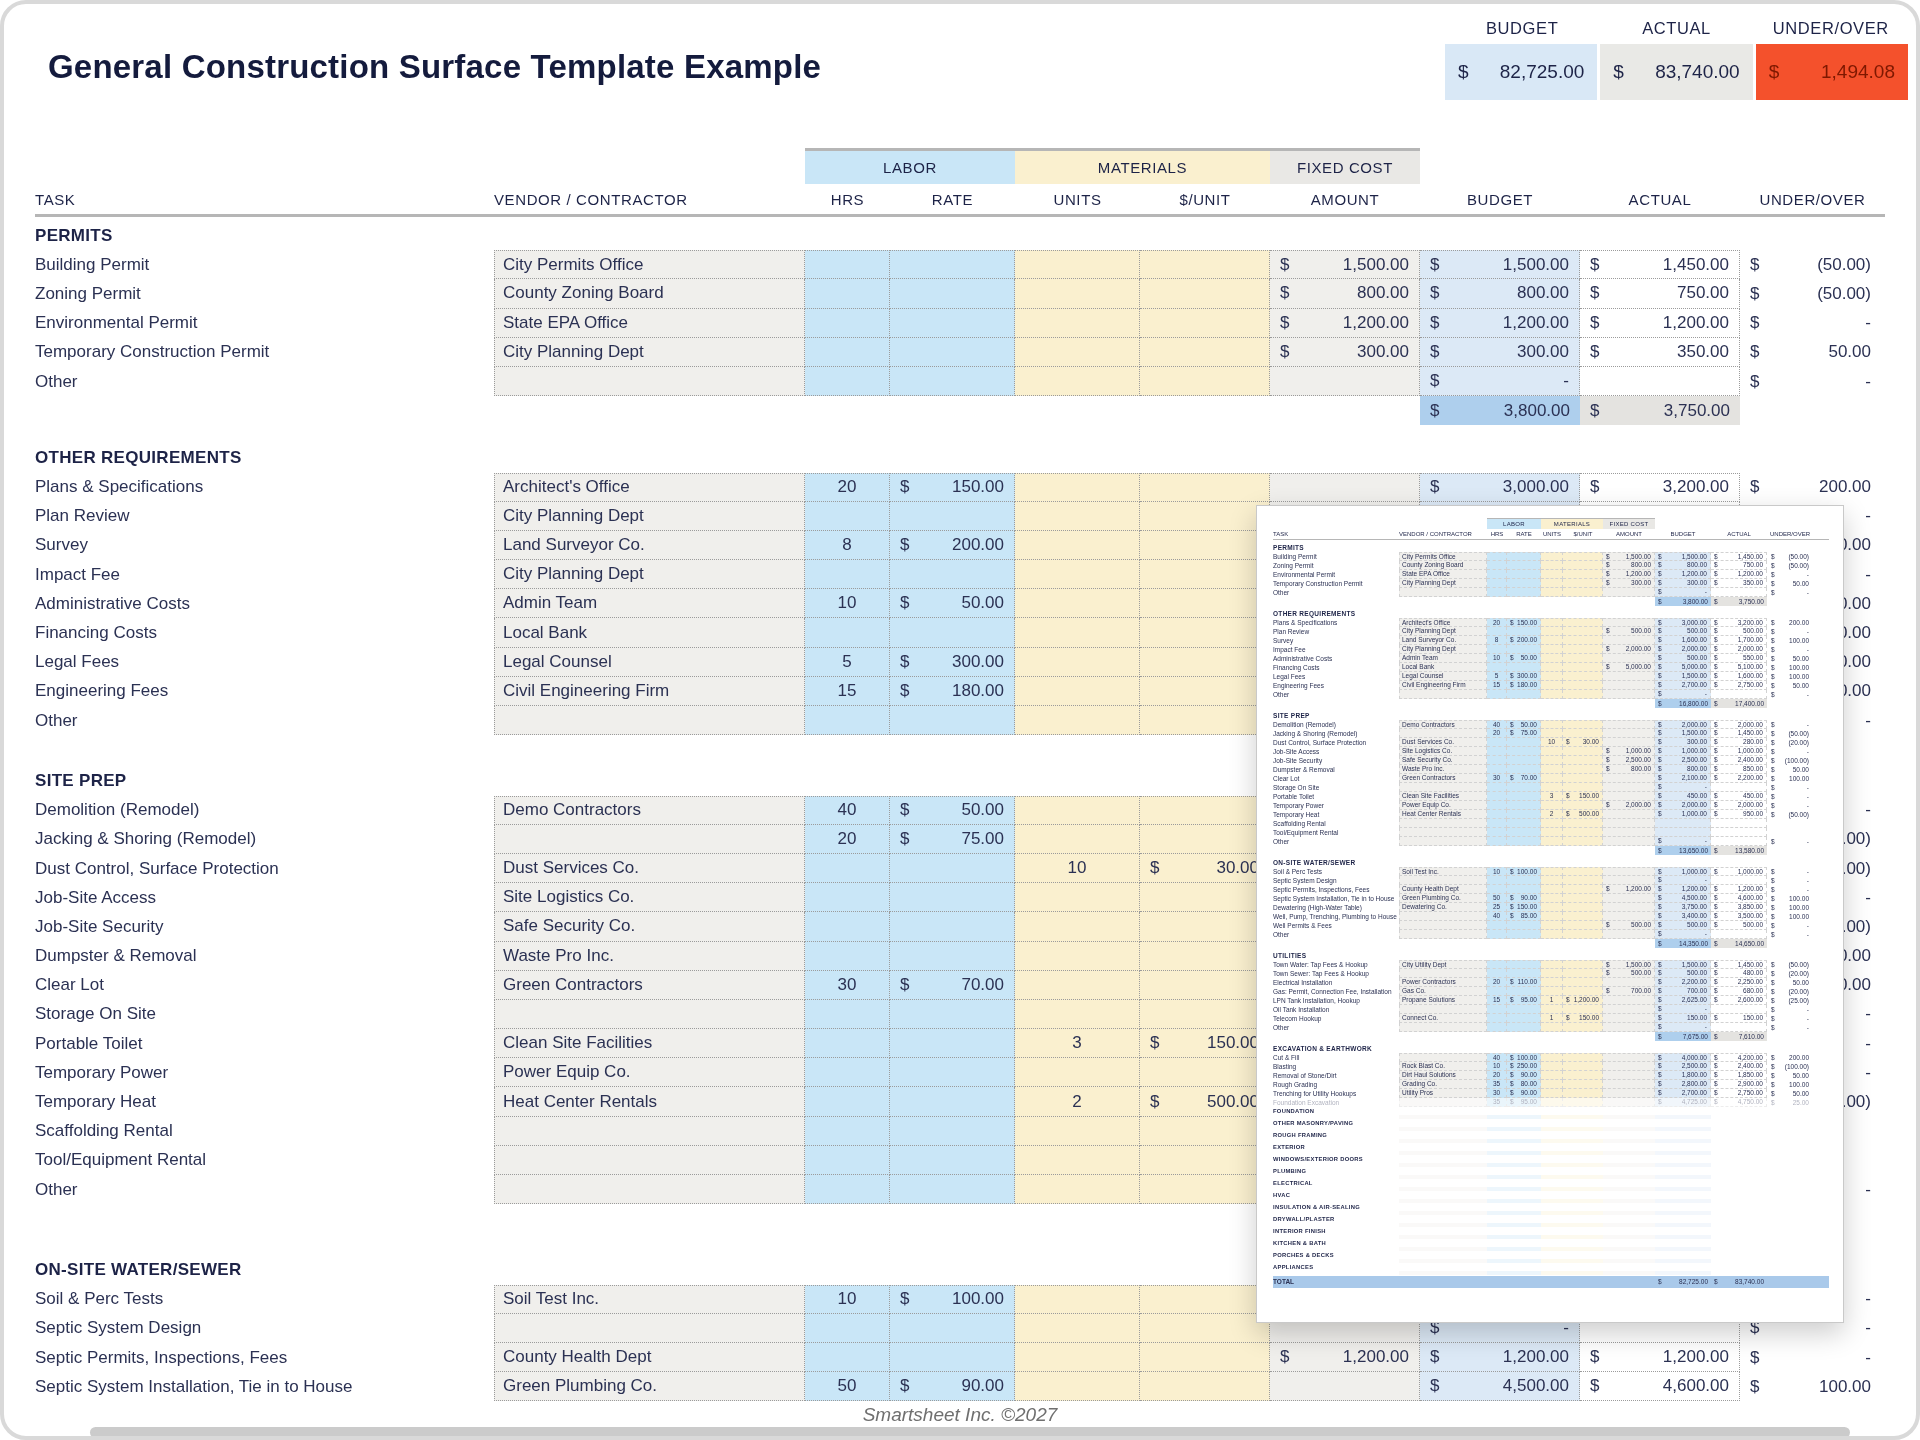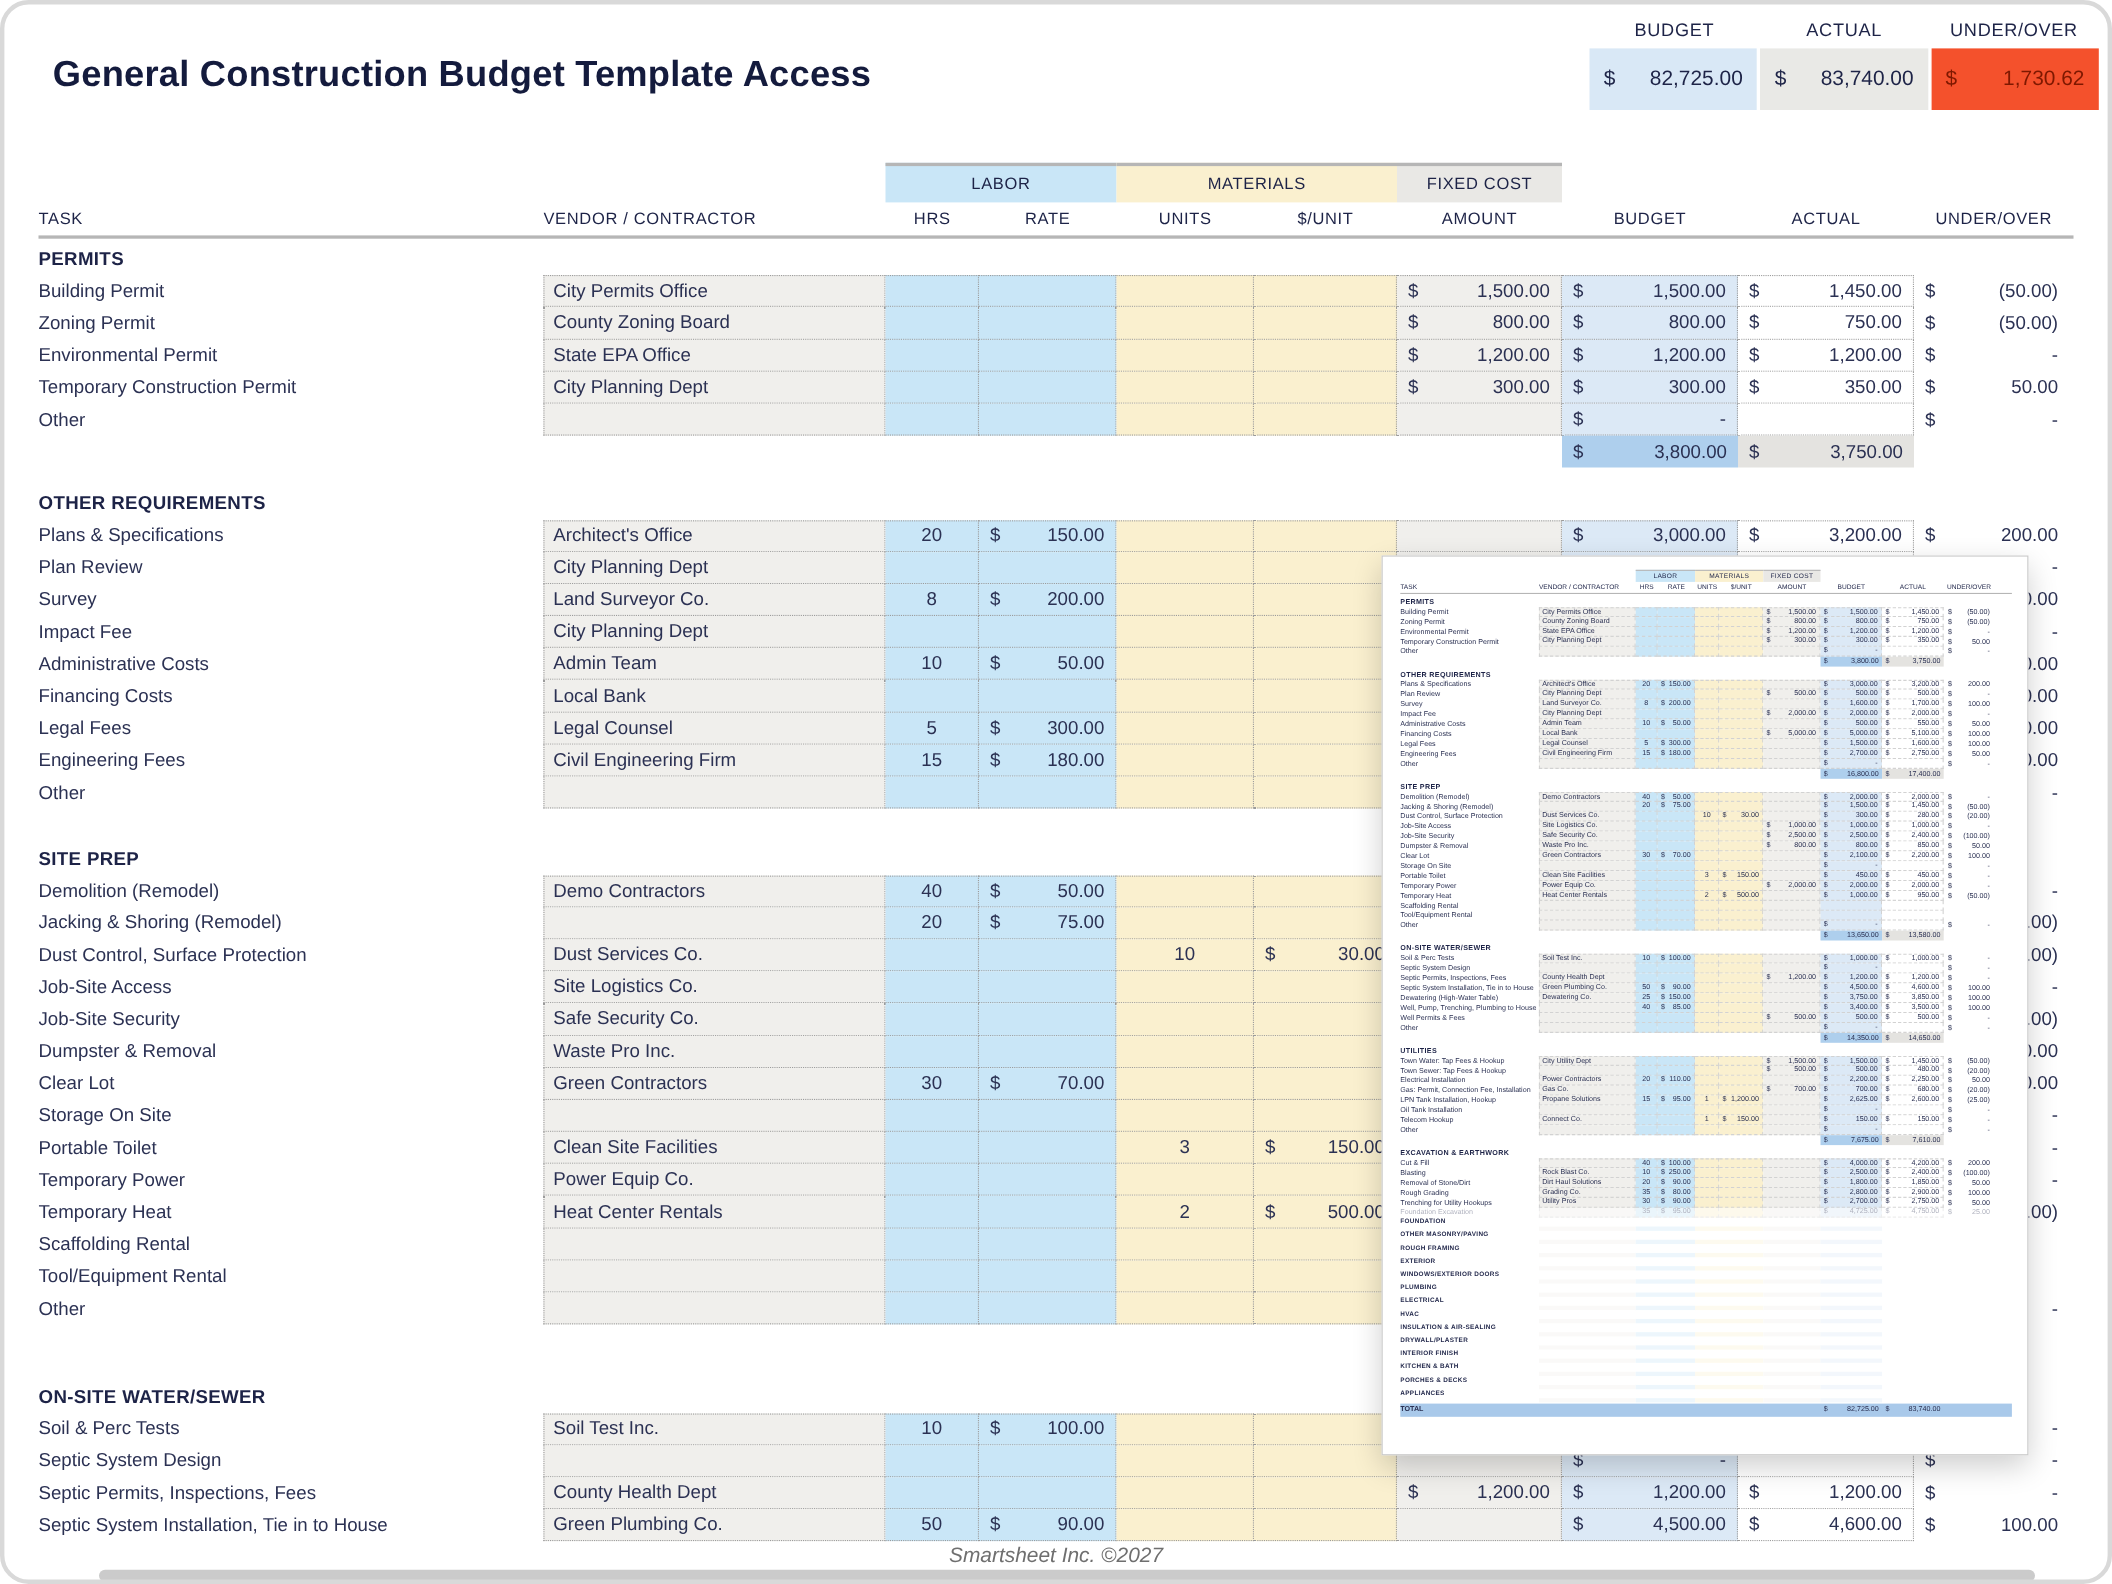--- a/index.html
+++ b/index.html
@@ -73,40 +73,40 @@
   
   .footer{position:absolute;left:0;right:0;bottom:14px;text-align:center;
           font-size:19px;font-style:italic;color:#6f6f6f;z-index:45;}
 </style>
 </head>
 <body>
 
 <div class="frame"></div>
 <div class="bottom-bar"></div>
 
-<h1 class="page-title">General Construction Budget Template Access</h1>
+<h1 class="page-title">General Construction Surface Template Example</h1>
 
 <div class="summary">
   <div class="labels">
     <div>BUDGET</div>
     <div>ACTUAL</div>
     <div>UNDER/OVER</div>
   </div>
   <div class="cells">
     <div class="cell sum-budget">
       <span>$</span>
       <span>82,725.00</span>
     </div>
     <div class="cell sum-actual">
       <span>$</span>
       <span>83,740.00</span>
     </div>
     <div class="cell sum-over">
       <span>$</span>
-      <span>1,730.62</span>
+      <span>1,494.08</span>
     </div>
   </div>
 </div>
 
 <div id="main-table">
     <div class="row gh">
       <div style="grid-column: 1 / 3;"></div>
       <div class="gcell f-blue" style="grid-column: 3 / 5;">LABOR</div>
       <div class="gcell f-tan" style="grid-column: 5 / 7;">MATERIALS</div>
       <div class="gcell f-ghead" style="grid-column: 7 / 8;">FIXED COST</div>

